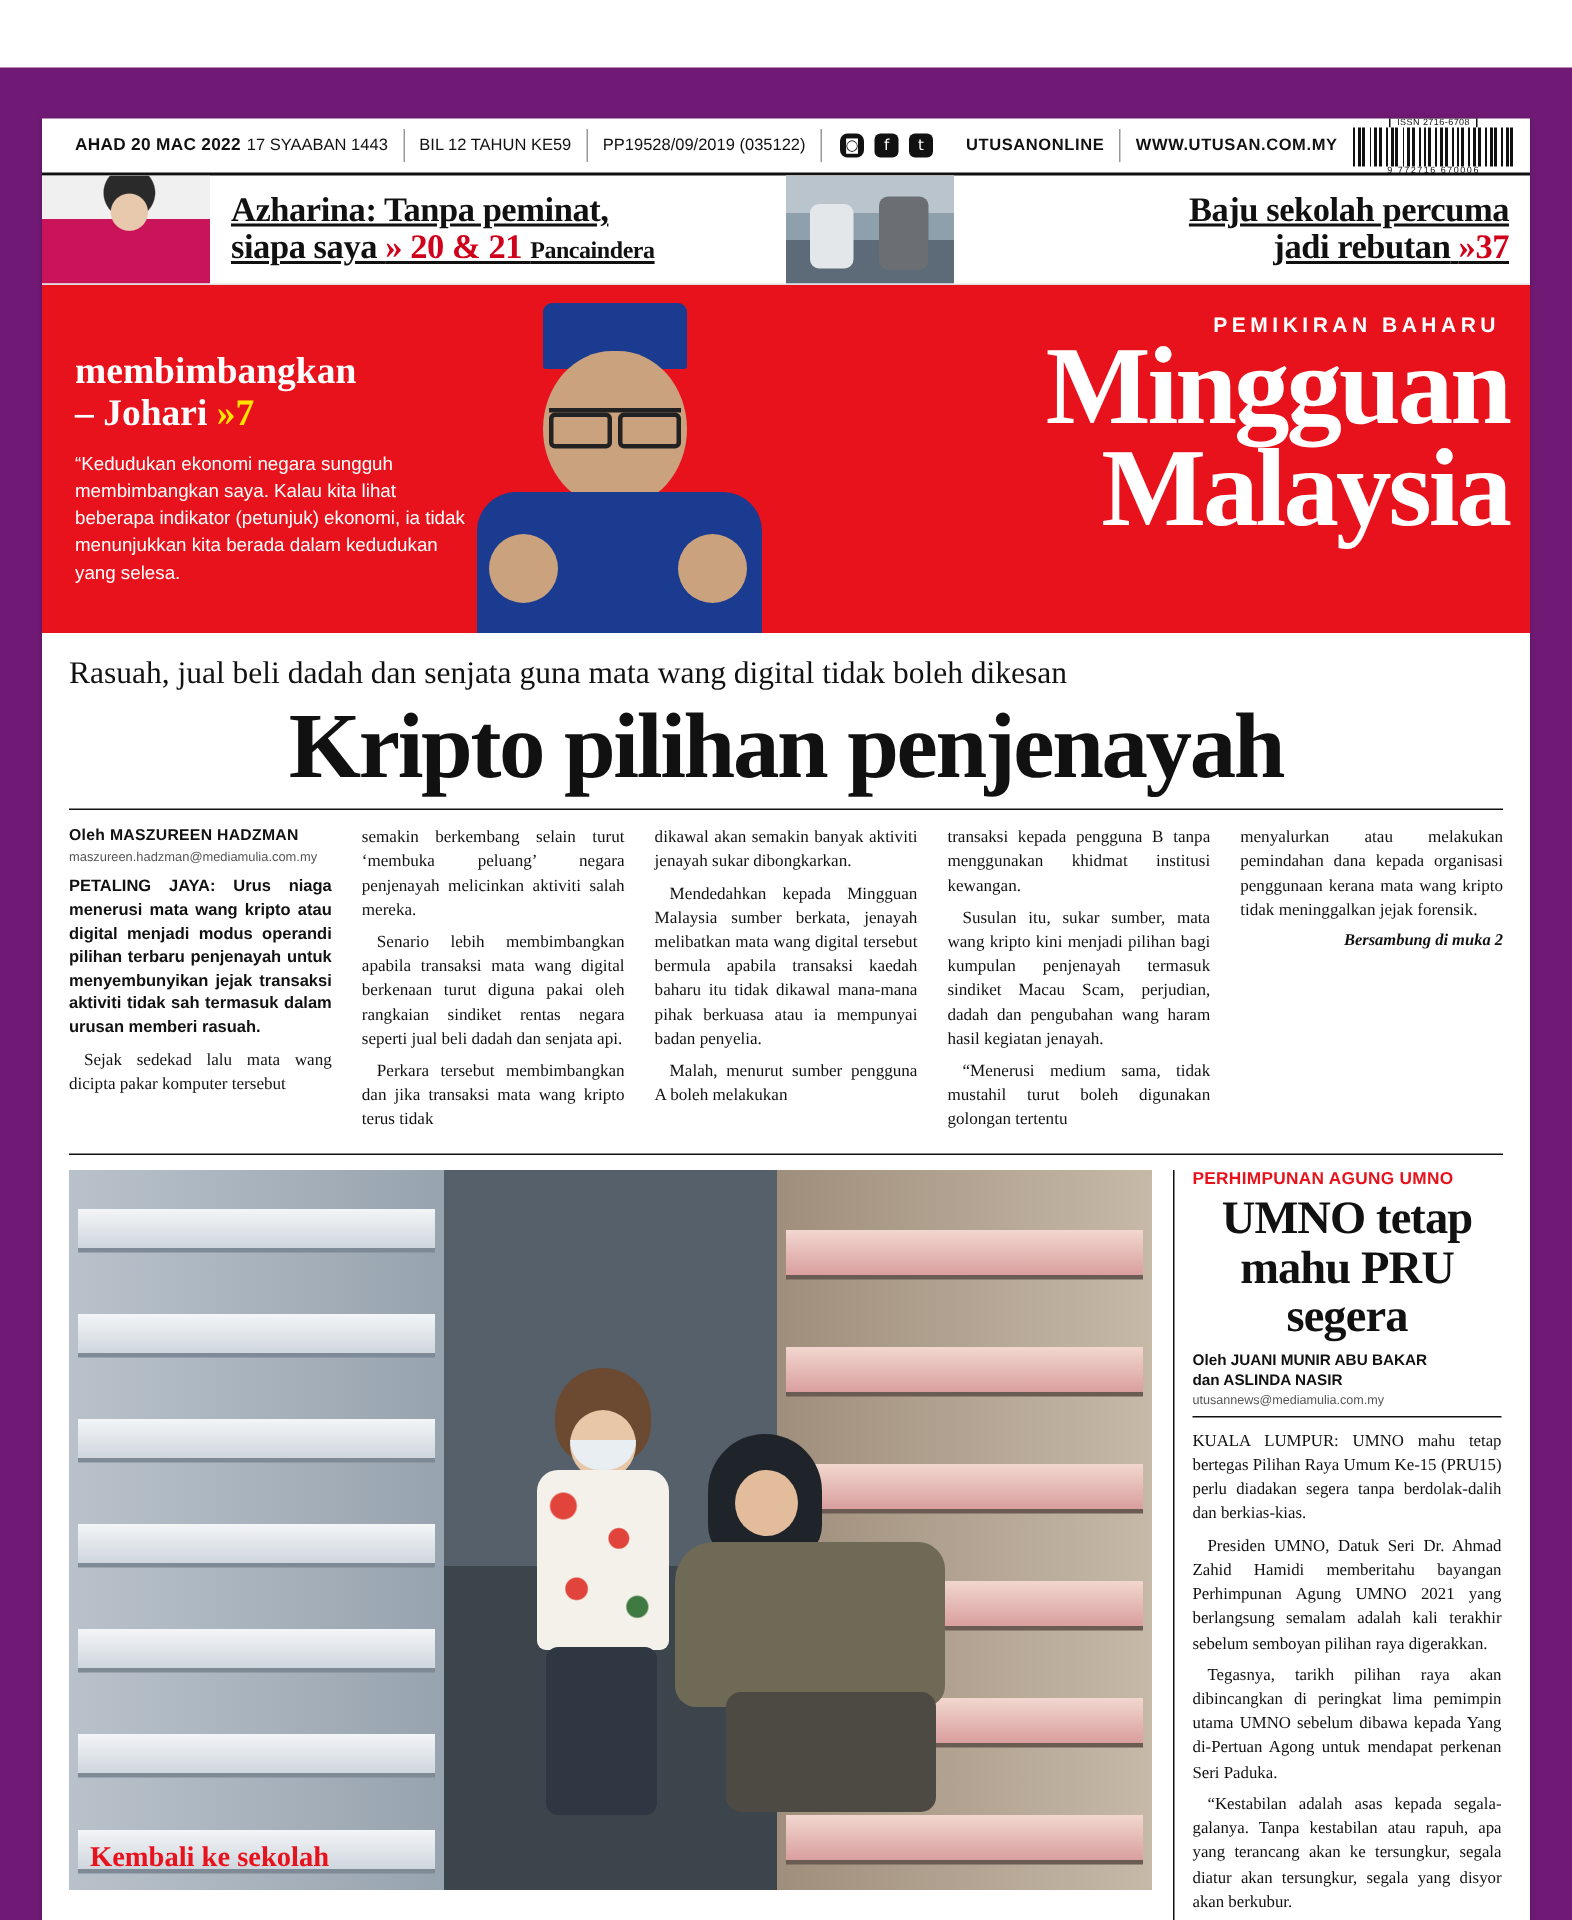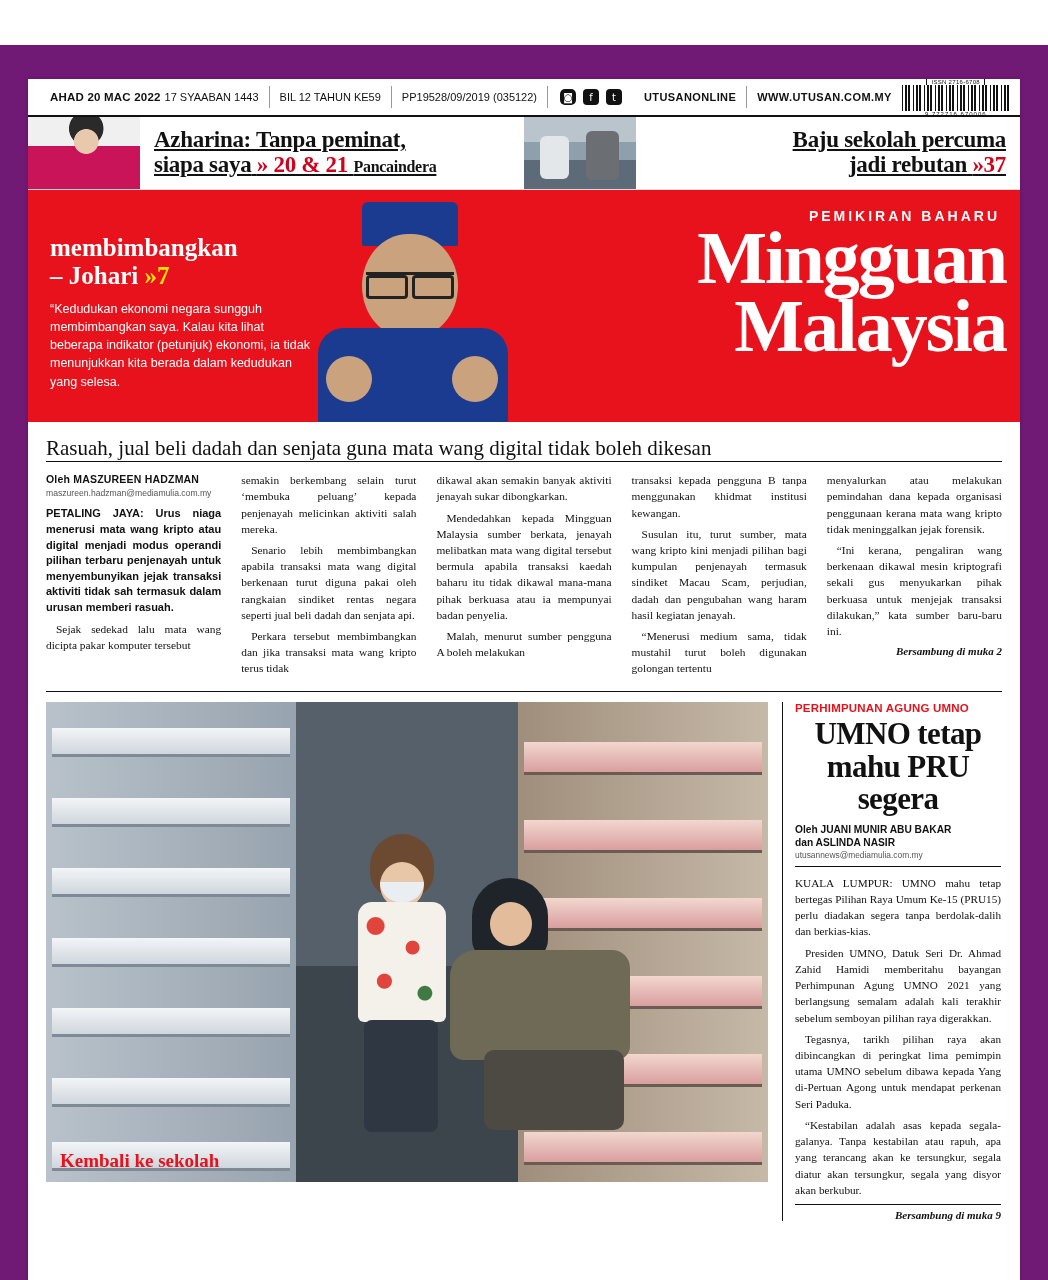--- a/index.html
+++ b/index.html
@@ -189,47 +189,47 @@
       </div>
     </div>
     <div class="mh-title">
       <div class="mh-kicker">PEMIKIRAN BAHARU</div>
       <div class="mh-big">Mingguan</div>
       <div class="mh-big">Malaysia</div>
     </div>
   </div>
 
   <div class="kicker-line">Rasuah, jual beli dadah dan senjata guna mata wang digital tidak boleh dikesan</div>
+  <div class="headline">Kripto pilihan penjenayah</div>
   <div class="rule"></div>
 
   <div class="cols">
     <div class="col">
       <div class="byline">Oleh MASZUREEN HADZMAN</div>
       <div class="byemail">maszureen.hadzman@mediamulia.com.my</div>
       <p class="first lead">PETALING JAYA: Urus niaga menerusi mata wang kripto atau digital menjadi modus operandi pilihan terbaru penjenayah untuk menyembunyikan jejak transaksi aktiviti tidak sah termasuk dalam urusan memberi rasuah.</p>
       <p>Sejak sedekad lalu mata wang dicipta pakar komputer tersebut</p>
     </div>
     <div class="col">
-      <p class="first">semakin berkembang selain turut ‘membuka peluang’ kepada penjenayah melicinkan aktiviti salah mereka.</p>
+      <p class="first">semakin berkembang selain turut ‘membuka peluang’ negara penjenayah melicinkan aktiviti salah mereka.</p>
       <p>Senario lebih membimbangkan apabila transaksi mata wang digital berkenaan turut diguna pakai oleh rangkaian sindiket rentas negara seperti jual beli dadah dan senjata api.</p>
       <p>Perkara tersebut membimbangkan dan jika transaksi mata wang kripto terus tidak</p>
     </div>
     <div class="col">
       <p class="first">dikawal akan semakin banyak aktiviti jenayah sukar dibongkarkan.</p>
       <p>Mendedahkan kepada Mingguan Malaysia sumber berkata, jenayah melibatkan mata wang digital tersebut bermula apabila transaksi kaedah baharu itu tidak dikawal mana-mana pihak berkuasa atau ia mempunyai badan penyelia.</p>
       <p>Malah, menurut sumber pengguna A boleh melakukan</p>
     </div>
     <div class="col">
       <p class="first">transaksi kepada pengguna B tanpa menggunakan khidmat institusi kewangan.</p>
-      <p>Susulan itu, turut sumber, mata wang kripto kini menjadi pilihan bagi kumpulan penjenayah termasuk sindiket Macau Scam, perjudian, dadah dan pengubahan wang haram hasil kegiatan jenayah.</p>
+      <p>Susulan itu, sukar sumber, mata wang kripto kini menjadi pilihan bagi kumpulan penjenayah termasuk sindiket Macau Scam, perjudian, dadah dan pengubahan wang haram hasil kegiatan jenayah.</p>
       <p>“Menerusi medium sama, tidak mustahil turut boleh digunakan golongan tertentu</p>
     </div>
     <div class="col">
       <p class="first">menyalurkan atau melakukan pemindahan dana kepada organisasi penggunaan kerana mata wang kripto tidak meninggalkan jejak forensik.</p>
-      <p>“Ini kerana, pengaliran wang berkenaan dikawal mesin kriptografi sekali gus menyukarkan pihak berkuasa untuk menjejak transaksi dilakukan,” kata sumber baru-baru ini.</p>
       <div class="jump">Bersambung di muka 2</div>
     </div>
   </div>
 
   <div class="divline"></div>
 
   <div class="bottom">
     <div class="photo-wrap">
       <div class="photo">
         <div class="rackL">

